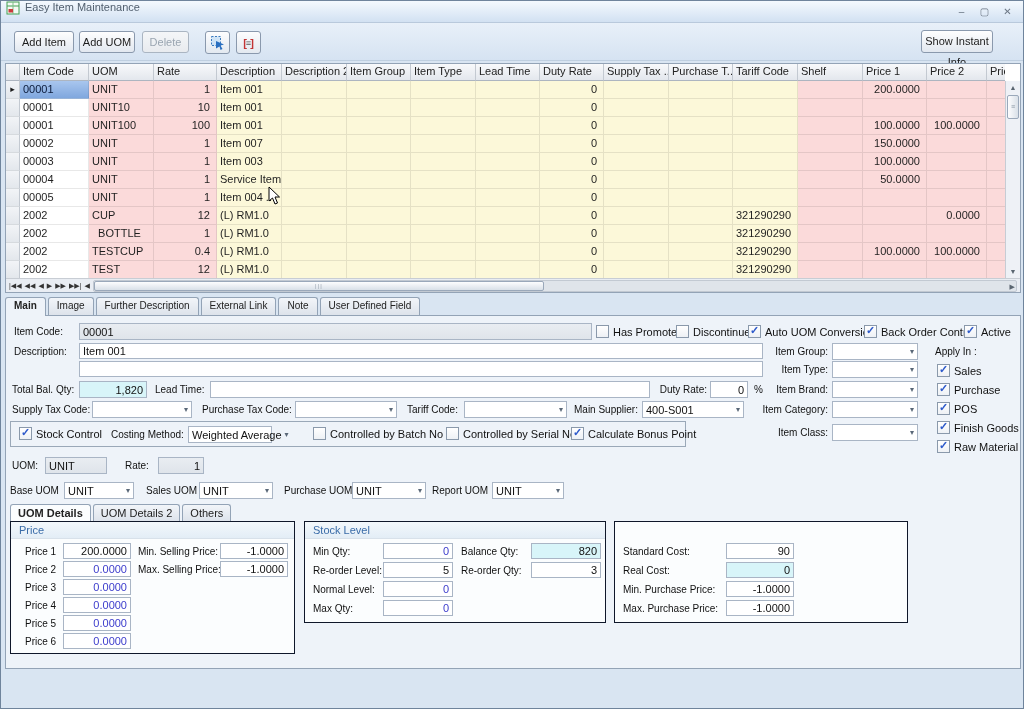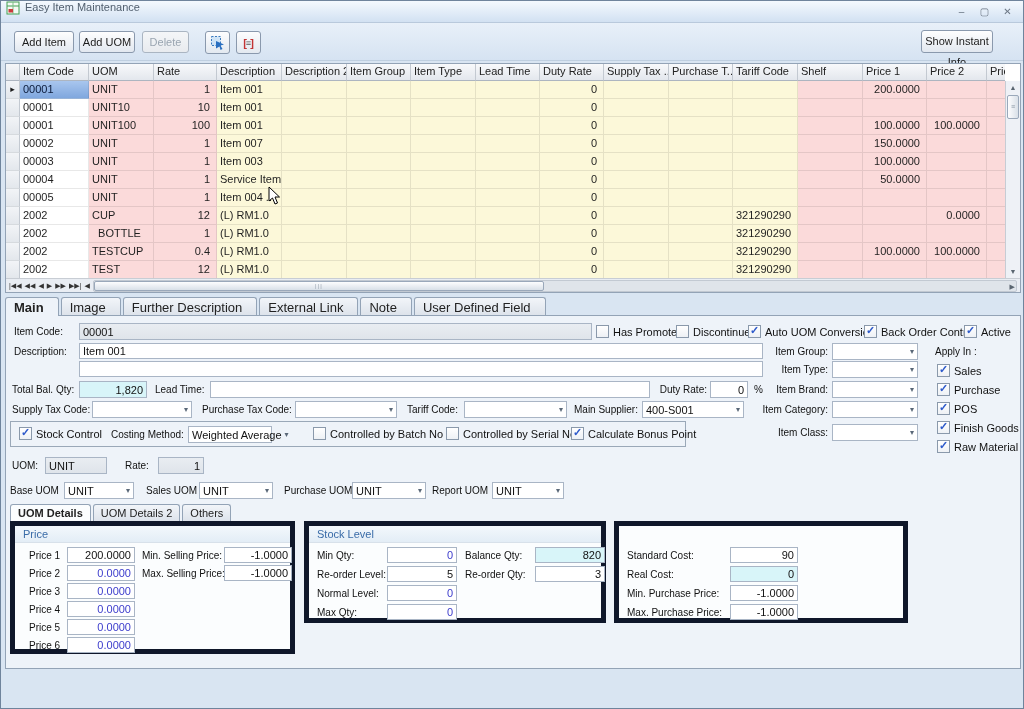--- a/index.html
+++ b/index.html
@@ -33,42 +33,42 @@
 .varrow.up{top:0}.varrow.down{bottom:0}
 .vthumb{position:absolute;left:1px;top:14px;width:12px;height:24px;background:linear-gradient(90deg,#fdfdfe,#d9e0e8);border:1px solid #9aa8ba;border-radius:2px;font-size:7px;color:#8a96a4;text-align:center;line-height:22px}
 .gfoot{position:absolute;left:0;right:0;bottom:0;height:14px;background:#e9edf3;border-top:1px solid #c8cdd4;display:flex;align-items:center}
 .nav{display:flex;align-items:center;padding-left:3px;gap:3px}
 .navg{font-size:7px;color:#333;line-height:12px}
 .hscroll{position:relative;flex:1;height:12px;margin:0 3px;background:#dfe4ea;border:1px solid #c2c9d2;border-radius:2px}
 .hthumb{position:absolute;left:0;top:0;height:10px;width:450px;background:linear-gradient(#fdfdfe,#d9e0e8);border:1px solid #9aa8ba;border-radius:2px;font-size:6px;letter-spacing:1px;color:#98a2ae;text-align:center;line-height:9px}
 .harrow{position:absolute;right:1px;top:0;font-size:7px;color:#5a6570;line-height:11px}
 
 .tabstrip{position:absolute;left:4px;top:296px;height:19px;display:flex;gap:2px;z-index:3}
-.tab{background:linear-gradient(#f2f5f9,#dde3eb);border:1px solid #93a3b6;border-bottom:none;border-radius:3px 3px 0 0;font-size:13px;color:#222;padding:2px 14px 0 8px;height:18px;white-space:nowrap}
+.tab{background:linear-gradient(#f2f5f9,#dde3eb);border:1px solid #93a3b6;border-bottom:none;border-radius:3px 3px 0 0;font-size:10px;color:#222;padding:2px 8px 0 8px;height:18px;white-space:nowrap}
 .tab.active{background:#eef3f9;font-weight:bold;height:19px}
 
 .mainpanel{position:absolute;left:4px;top:314px;width:1016px;height:354px;background:#eef3f9;border:1px solid #93a3b6}
 .lbl{position:absolute;font-size:10px;color:#111;white-space:nowrap}
 .lblr{text-align:right}
 .tb{position:absolute;height:17px;border:1px solid #a9b5c5;background:#fff;font-size:11px;color:#111;padding:0 3px;outline:none}
 .tb.ra{text-align:right}
 .tb.blue{color:#3c3ccc}
 .tb.cyan{background:#d8f5f9}
 .tb.ro{background:linear-gradient(#e9edf2,#dfe4ea)}
 .dd{position:absolute;height:17px;border:1px solid #a9b5c5;background:#fff;font-size:11px;color:#111;display:flex;align-items:center;justify-content:space-between;padding:0 3px;white-space:nowrap}
 .dd::after{content:"▾";font-size:8px;color:#5a6878;margin-left:3px}
 .cbx{position:absolute;display:flex;align-items:center;gap:4px;white-space:nowrap}
 .cb{width:13px;height:13px;flex:none;border:1px solid #8a99ab;background:linear-gradient(#fff,#eef1f5);position:relative}
 .cb.checked::after{content:"✓";position:absolute;left:1px;top:-2px;font-size:11px;font-weight:bold;color:#2f5bcb}
 .cbl{font-size:11px;color:#111}
 .stockbox{position:absolute;border:1px solid #9aa8b8}
 .tabstrip2{position:absolute;display:flex;gap:2px;z-index:2}
 .tab2{background:linear-gradient(#f2f5f9,#dde3eb);border:1px solid #93a3b6;border-bottom:none;border-radius:3px 3px 0 0;font-size:11px;color:#222;padding:2px 7px 0 7px;height:17px}
 .tab2.active{background:#fbfdfe;font-weight:bold}
-.gbox{position:absolute;border:5px solid #0f172a;background:#fbfdfe}
+.gbox{position:absolute;border:1px solid #0f172a;background:#fbfdfe}
 .gtitle{position:absolute;left:0;right:0;top:0;height:17px;background:linear-gradient(#f3f8fc,#e3edf6);border-bottom:1px solid #d8e1ea;color:#3a6ca8;font-size:11px;padding:2px 8px}
 .fields{position:absolute;left:0;top:0;right:0;bottom:0}
 
 .footer{position:absolute;left:0;bottom:0;right:0;height:41px;background:linear-gradient(#dde8f4,#cfdeee)}
 .fbtn{position:absolute;top:9px;width:58px;height:24px;background:linear-gradient(#fefefe,#dfe5ec);border:1px solid #8494a8;border-radius:3px;font-size:11px;text-align:center;line-height:22px}
 .cursor{position:absolute;z-index:9}
 </style>
 </head>
 <body>
 

